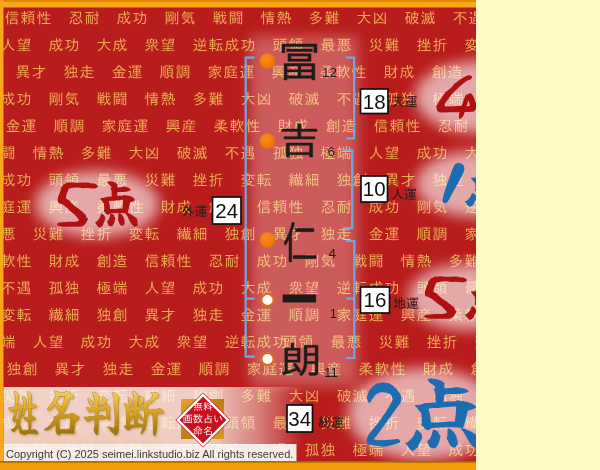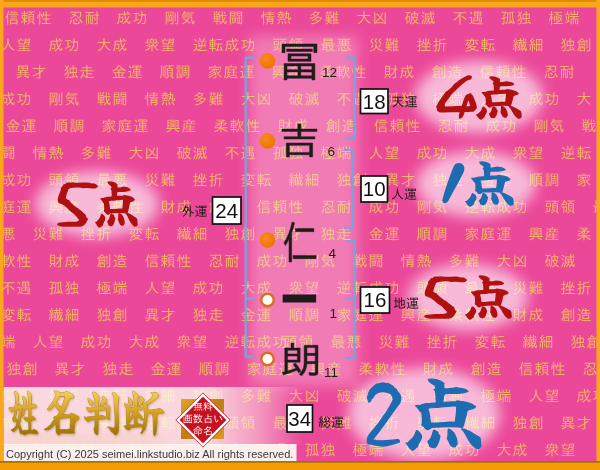--- a/index.html
+++ b/index.html
@@ -1,15 +1,15 @@
 <!DOCTYPE html>
 <html><head><meta charset="utf-8">
 <style>
 html,body{margin:0;padding:0;background:#FFF9C6;}
-.page{position:relative;width:600px;height:470px;overflow:hidden;background:#ec4899;}
+.page{position:relative;width:476px;height:470px;overflow:hidden;background:#b91c1c;}
 svg{display:block;font-family:"Liberation Sans",sans-serif;}
 </style></head>
 <body>
 
 <div class="page">
 <svg width="600" height="470" viewBox="0 0 600 470" xmlns="http://www.w3.org/2000/svg">
 <defs>
 <filter id="logosh" x="-20%" y="-20%" width="140%" height="160%">
           <feDropShadow dx="0.8" dy="1.2" stdDeviation="0.8" flood-color="#9A7A20" flood-opacity="0.55"></feDropShadow>
         </filter>

